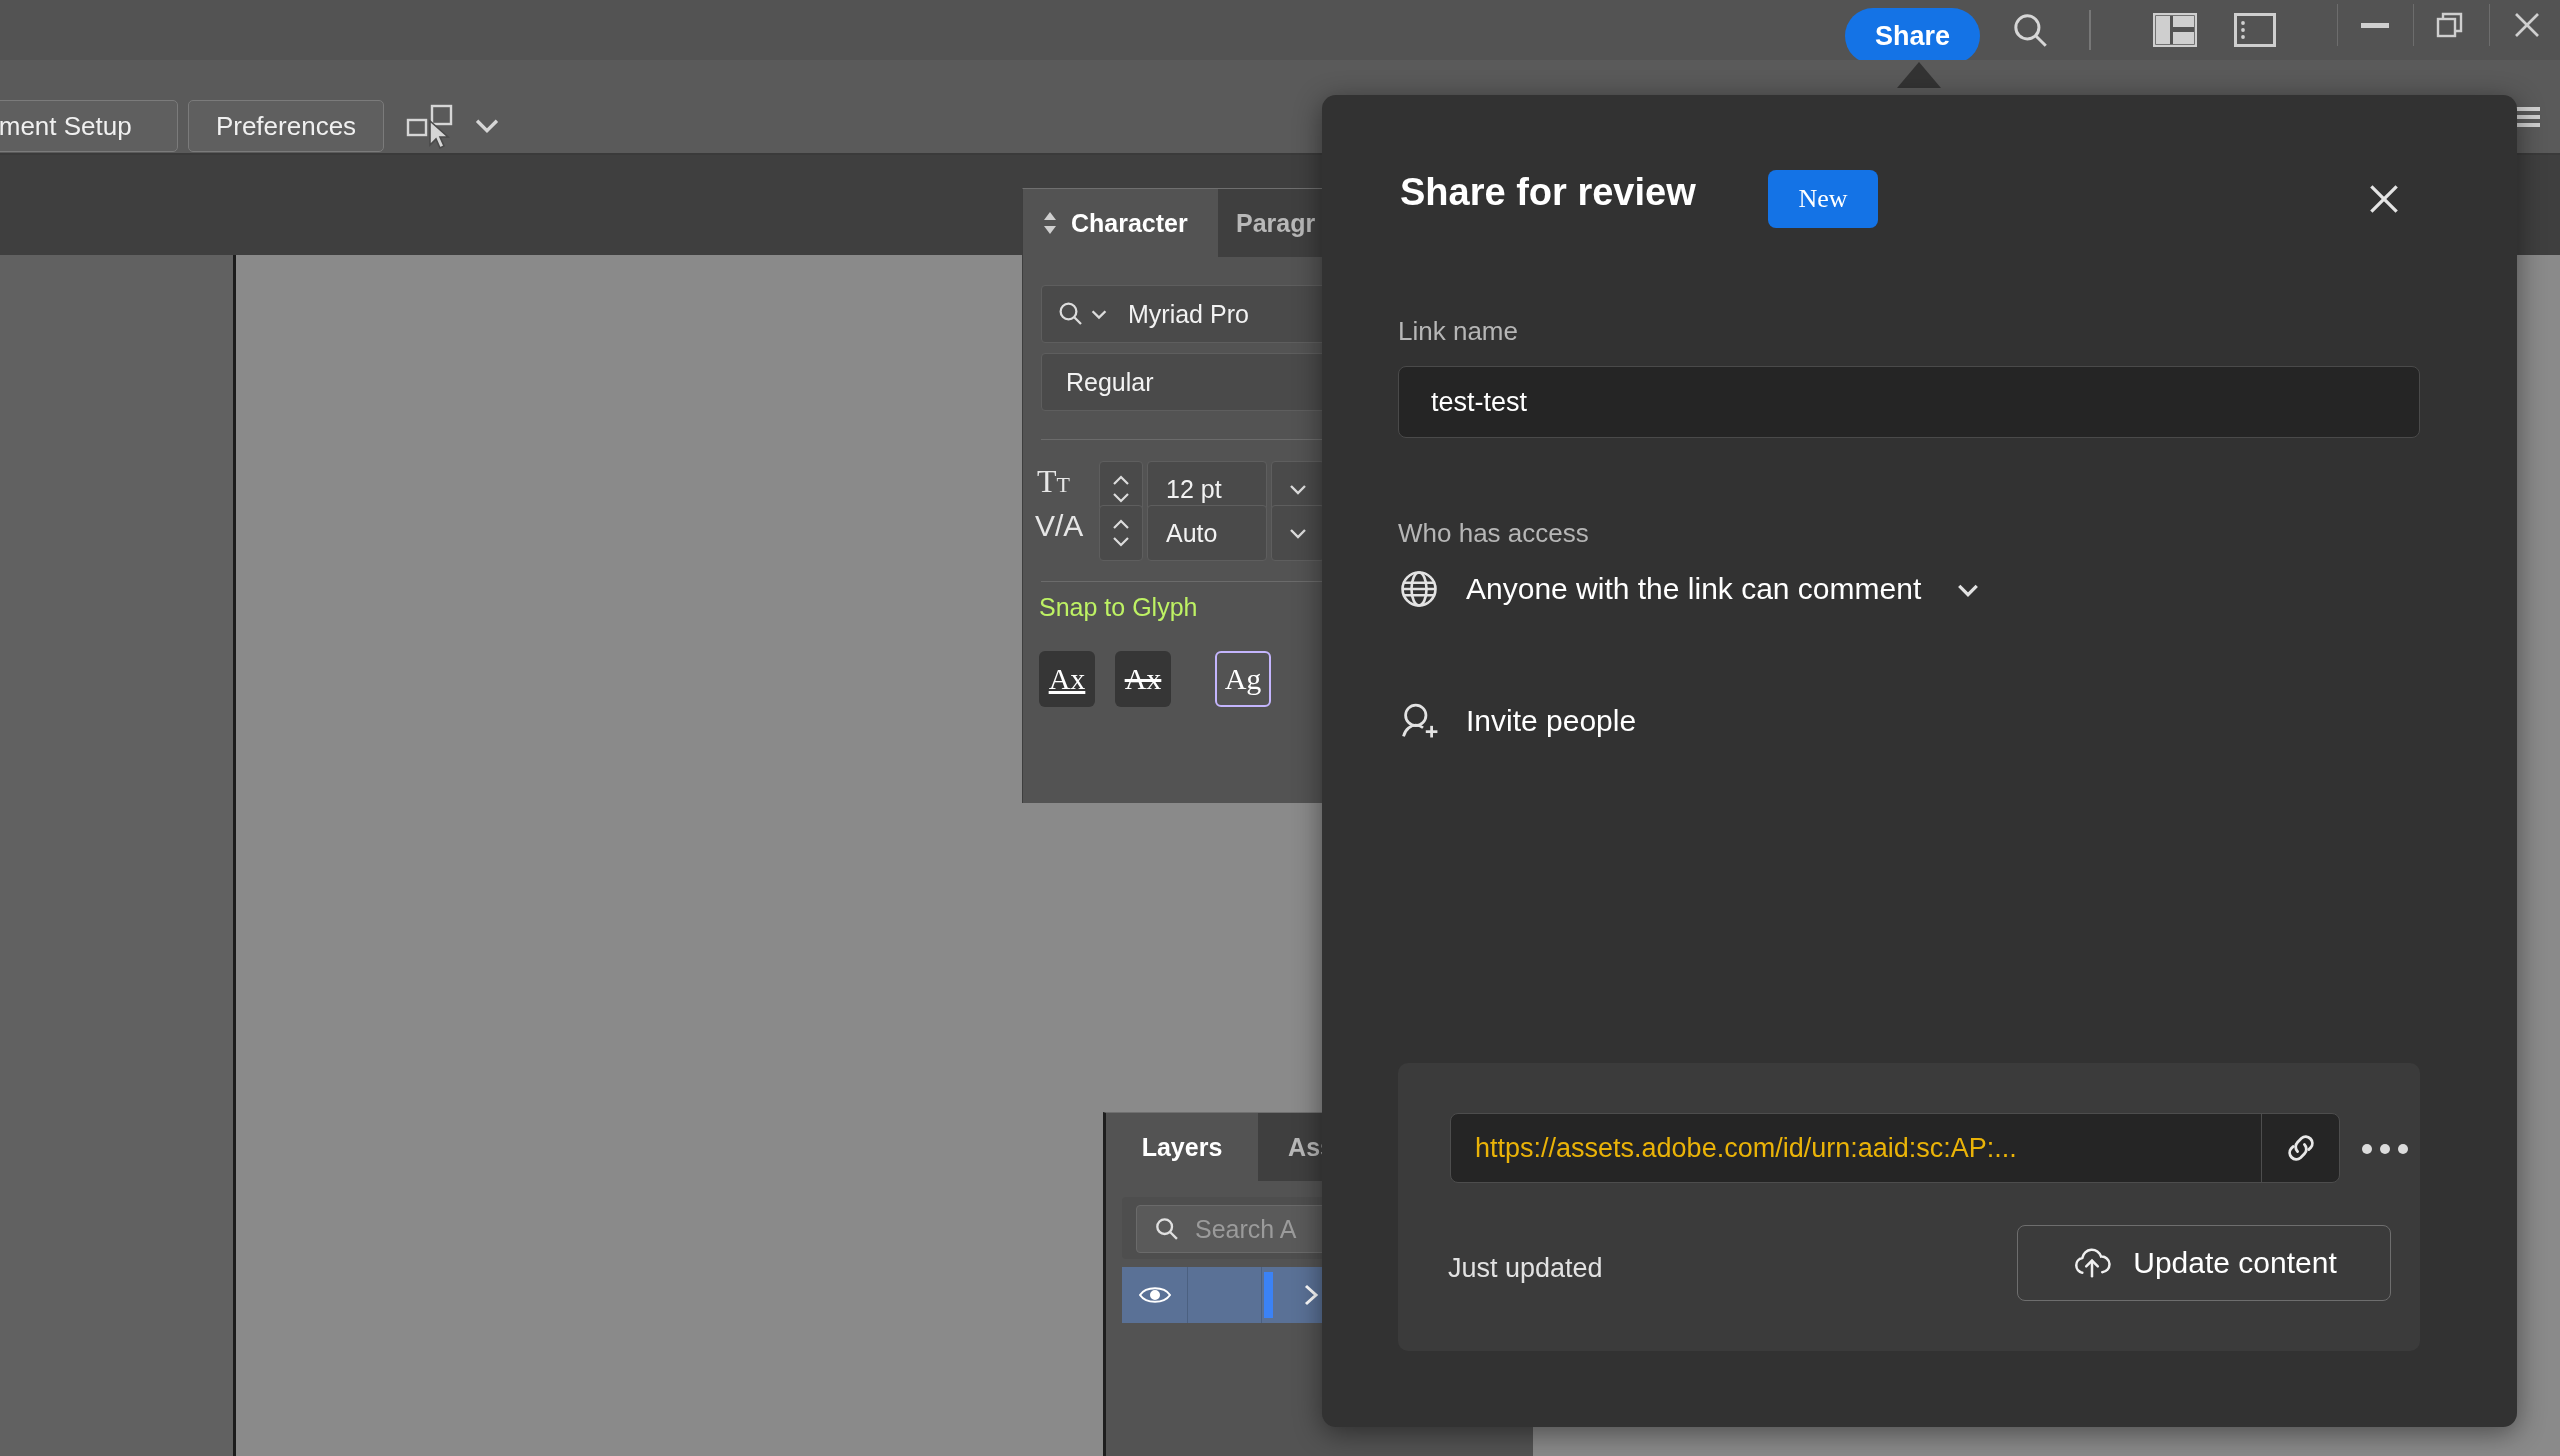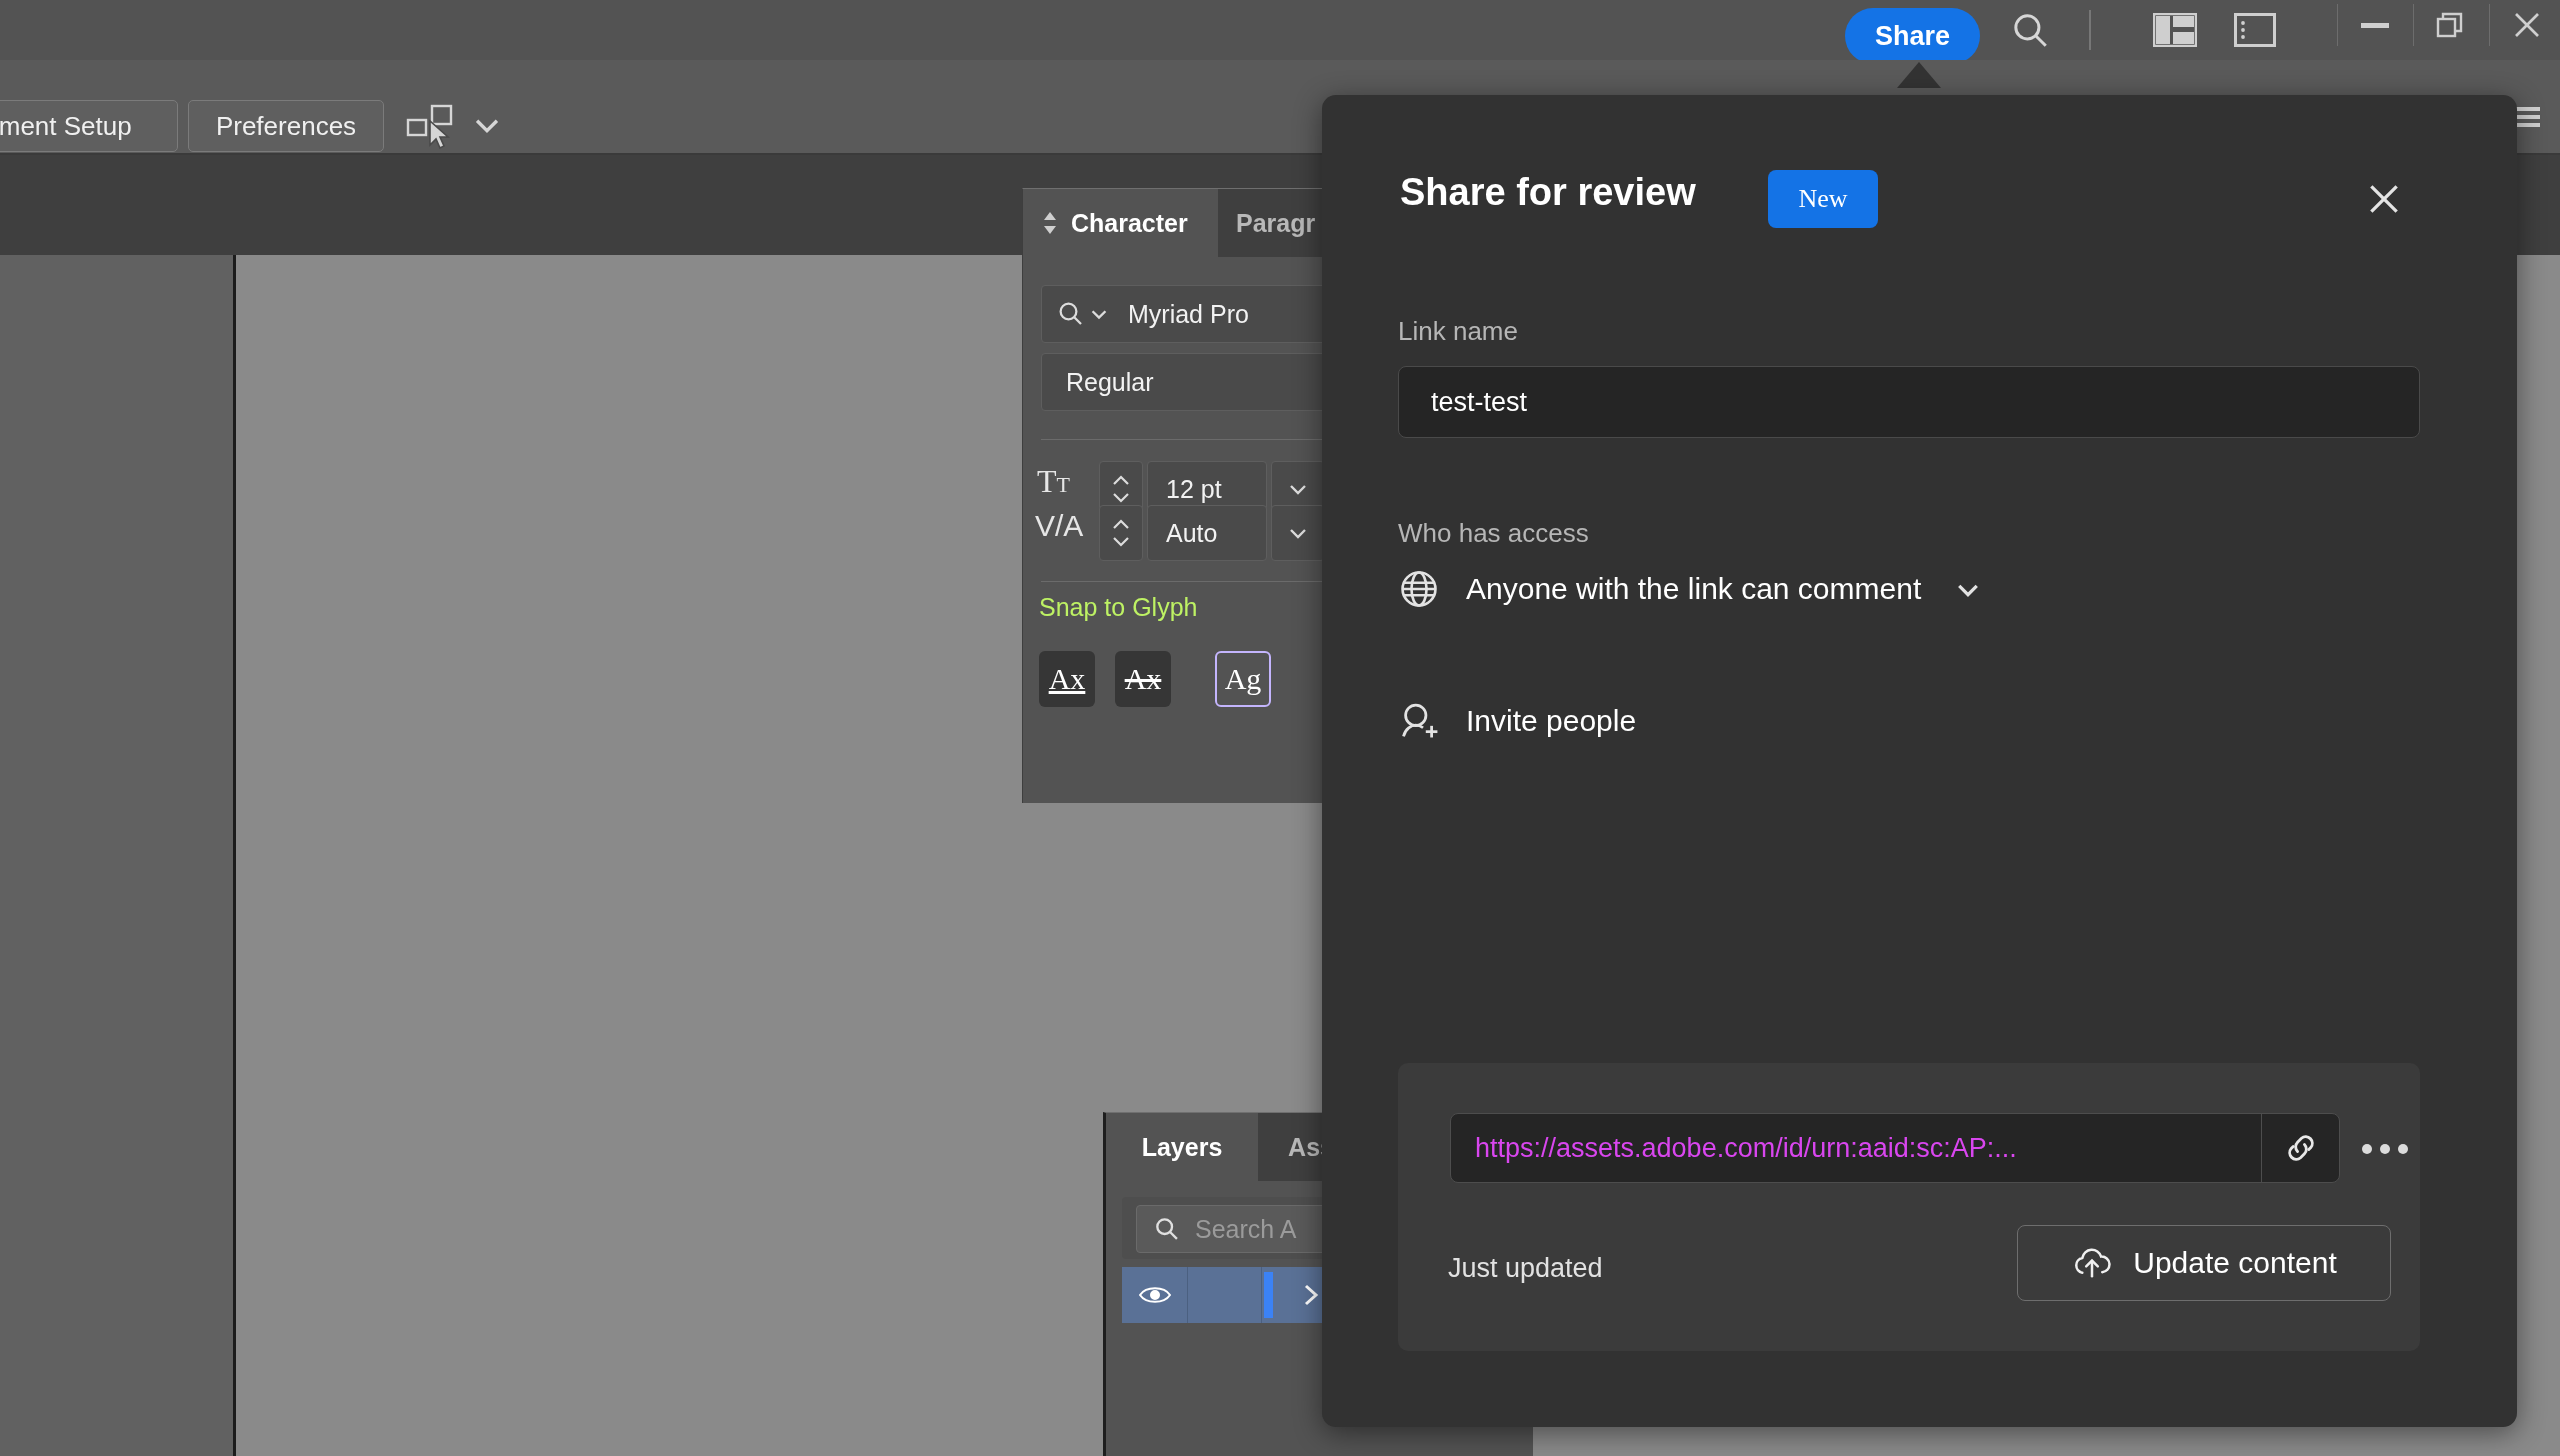--- a/index.html
+++ b/index.html
@@ -195,21 +195,21 @@
   .link-card {
     position:absolute; left:1398px; top:1063px; width:1022px; height:288px;
     background:#3b3b3b; border-radius:10px;
   }
   .link-field {
     position:absolute; left:1450px; top:1113px; width:890px; height:70px;
     background:#252525; border:1px solid #4d4d4d; border-radius:8px;
     display:flex; align-items:center;
   }
   .link-url {
-    flex:1; padding-left:24px; color:#d946ef; font-size:27px;
+    flex:1; padding-left:24px; color:#eab308; font-size:27px;
     overflow:hidden; white-space:nowrap;
     font-family:"Liberation Sans", sans-serif;
   }
   .link-copy {
     width:78px; height:68px; border-left:1px solid #4d4d4d;
     display:flex; align-items:center; justify-content:center; cursor:pointer;
   }
   .link-more {
     position:absolute; left:2355px; top:1133px; width:60px; height:32px;
     display:flex; align-items:center; justify-content:center;

